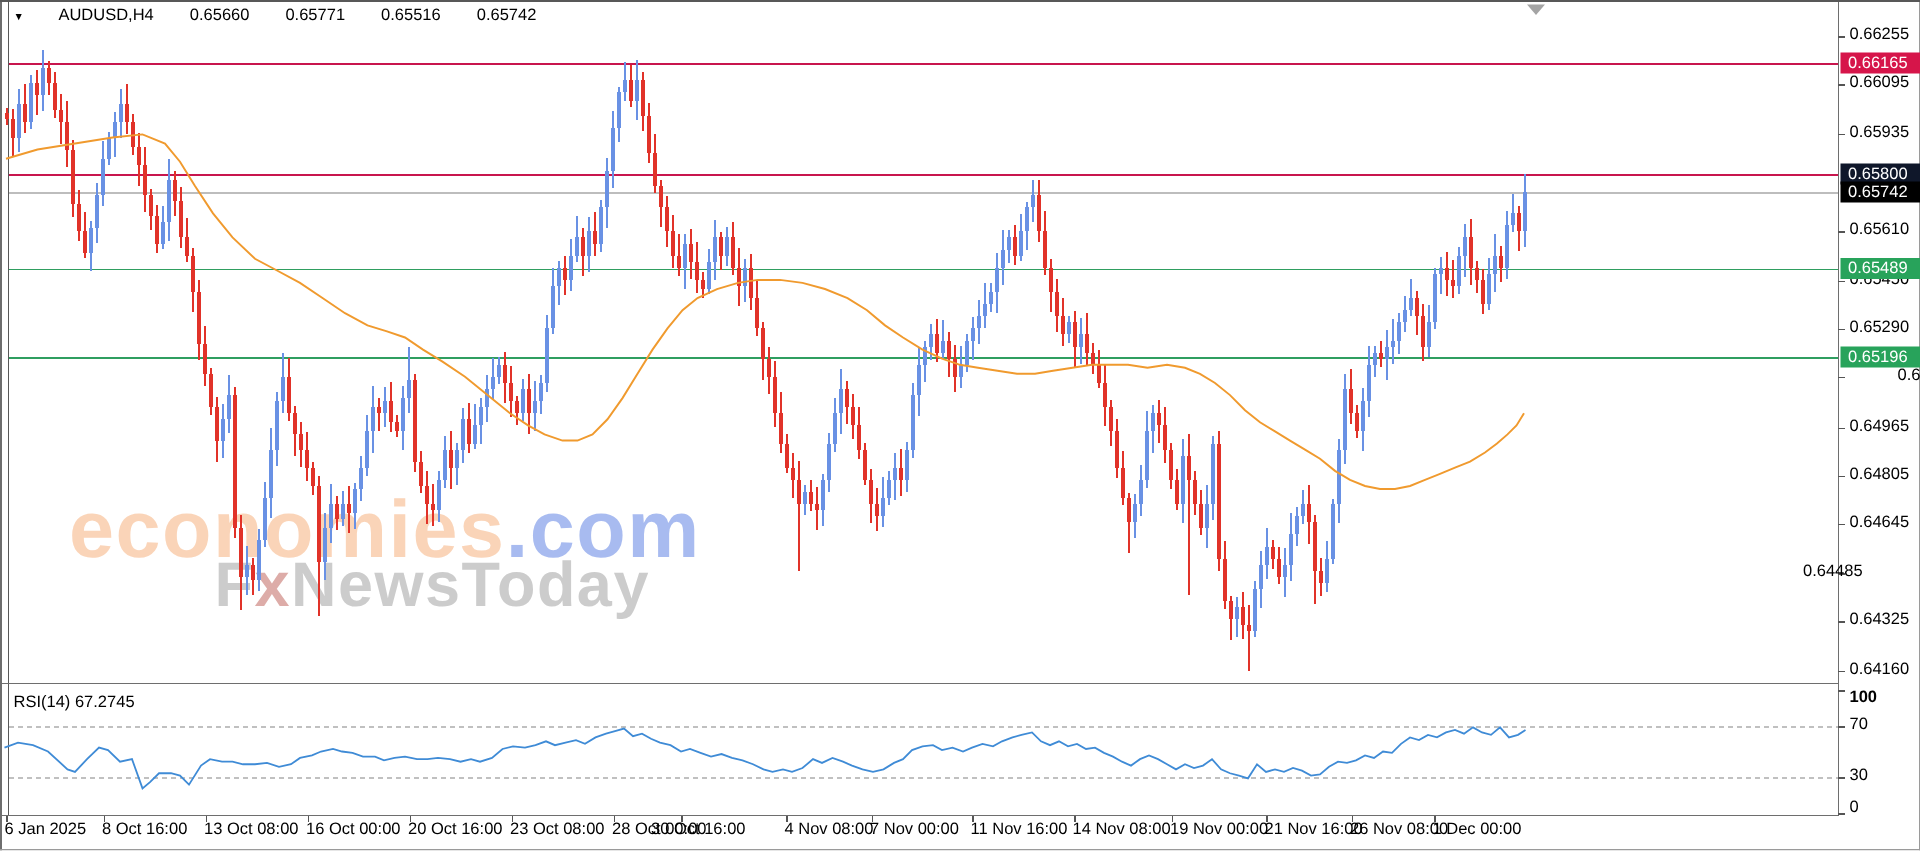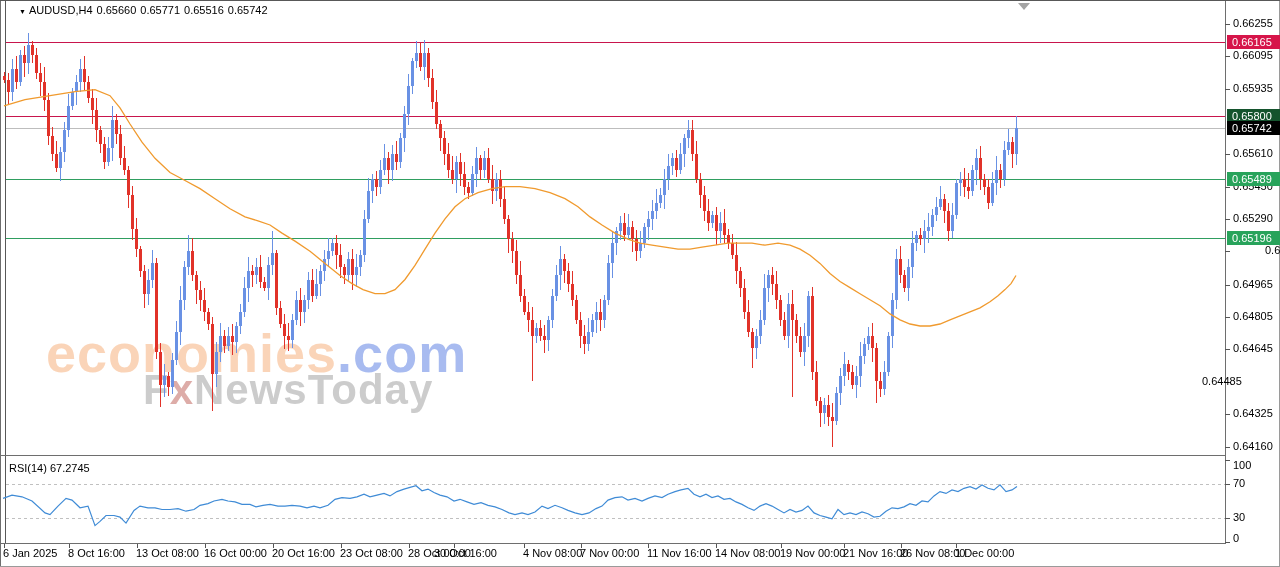--- a/index.html
+++ b/index.html
@@ -8,21 +8,21 @@
     font-family:"Liberation Sans","DejaVu Sans",sans-serif;
   }
   #watermark{position:absolute;left:0;top:0;z-index:0}
   .wm-line1{position:absolute;left:46px;top:322px;font-size:54px;font-weight:bold;letter-spacing:1px;white-space:nowrap}
   .wm-main{color:#f6ab74;opacity:.5}
   .wm-suffix{color:#1d4ed8;opacity:.38}
   .wm-line2{position:absolute;left:143px;top:366px;font-size:42px;font-weight:bold;letter-spacing:1px;white-space:nowrap;opacity:.45;color:#8f8f8f}
   .wm-x{color:#b5493f}
   #chart-svg{position:absolute;left:0;top:0;z-index:1}
   #axis-layer{position:absolute;left:0;top:0;width:1096px;height:567px;z-index:2;pointer-events:none}
-  .header{position:absolute;left:19px;top:4px;z-index:3;display:flex;gap:4px;align-items:flex-end;font-size:11px;color:#000;white-space:nowrap}
+  .header{position:absolute;left:9px;top:4px;z-index:3;display:flex;gap:24px;align-items:flex-end;font-size:11px;color:#000;white-space:nowrap}
   .dd-icon{font-size:7px;color:#000;margin-right:-1px;transform:translateY(-1px)}
   .tick-label{position:absolute;font-size:11px;color:#000;white-space:nowrap}
   .badge{position:absolute;left:1227px;width:53px;height:14px;box-sizing:border-box;
          font-size:11px;line-height:14px;color:#fff;padding-left:5px;white-space:nowrap}
   .rsi-caption{position:absolute;left:9px;top:462px;font-size:11px;color:#000;z-index:3;white-space:nowrap}
 </style>
 </head>
 <body>
 
 <div id="watermark">
@@ -621,25 +621,25 @@
     <div class="tick-label" style="left: 1233px; top: 179.61px;">0.65450</div>
     <div class="tick-label" style="left: 1233px; top: 211.93px;">0.65290</div>
     <div class="tick-label" style="left: 1233px; top: 244.25px; padding-left: 32px;">0.65130</div>
     <div class="tick-label" style="left: 1233px; top: 277.58px;">0.64965</div>
     <div class="tick-label" style="left: 1233px; top: 309.9px;">0.64805</div>
     <div class="tick-label" style="left: 1233px; top: 342.22px;">0.64645</div>
     <div class="tick-label" style="left: 1202px; top: 374.54px;">0.64485</div>
     <div class="tick-label" style="left: 1233px; top: 406.86px;">0.64325</div>
     <div class="tick-label" style="left: 1233px; top: 440.19px;">0.64160</div>
     <div class="badge" style="top: 35.18px; background: rgb(214, 21, 74);">0.66165</div>
-    <div class="badge" style="top: 108.91px; background: #14532d;">0.65800</div>
+    <div class="badge" style="top: 108.91px; background: #0f172a;">0.65800</div>
     <div class="badge" style="top: 120.626px; background: rgb(0, 0, 0);">0.65742</div>
     <div class="badge" style="top: 171.732px; background: rgb(40, 163, 91);">0.65489</div>
     <div class="badge" style="top: 230.918px; background: rgb(40, 163, 91);">0.65196</div>
-    <div class="tick-label" style="left: 1233px; top: 459px;">100</div>
+    <div class="tick-label" style="left: 1233px; top: 459px; font-weight: bold;">100</div>
     <div class="tick-label" style="left: 1233px; top: 477px;">70</div>
     <div class="tick-label" style="left: 1233px; top: 511px;">30</div>
     <div class="tick-label" style="left: 1233px; top: 532px;">0</div>
     <div class="tick-label" style="left: 3px; top: 547px;">6 Jan 2025</div>
     <div class="tick-label" style="left: 68px; top: 547px;">8 Oct 16:00</div>
     <div class="tick-label" style="left: 136px; top: 547px;">13 Oct 08:00</div>
     <div class="tick-label" style="left: 204px; top: 547px; text-align: center;">16 Oct 00:00</div>
     <div class="tick-label" style="left: 272px; top: 547px;">20 Oct 16:00</div>
     <div class="tick-label" style="left: 340px; top: 547px;">23 Oct 08:00</div>
     <div class="tick-label" style="left: 408px; top: 547px;">28 Oct 00:00</div>

